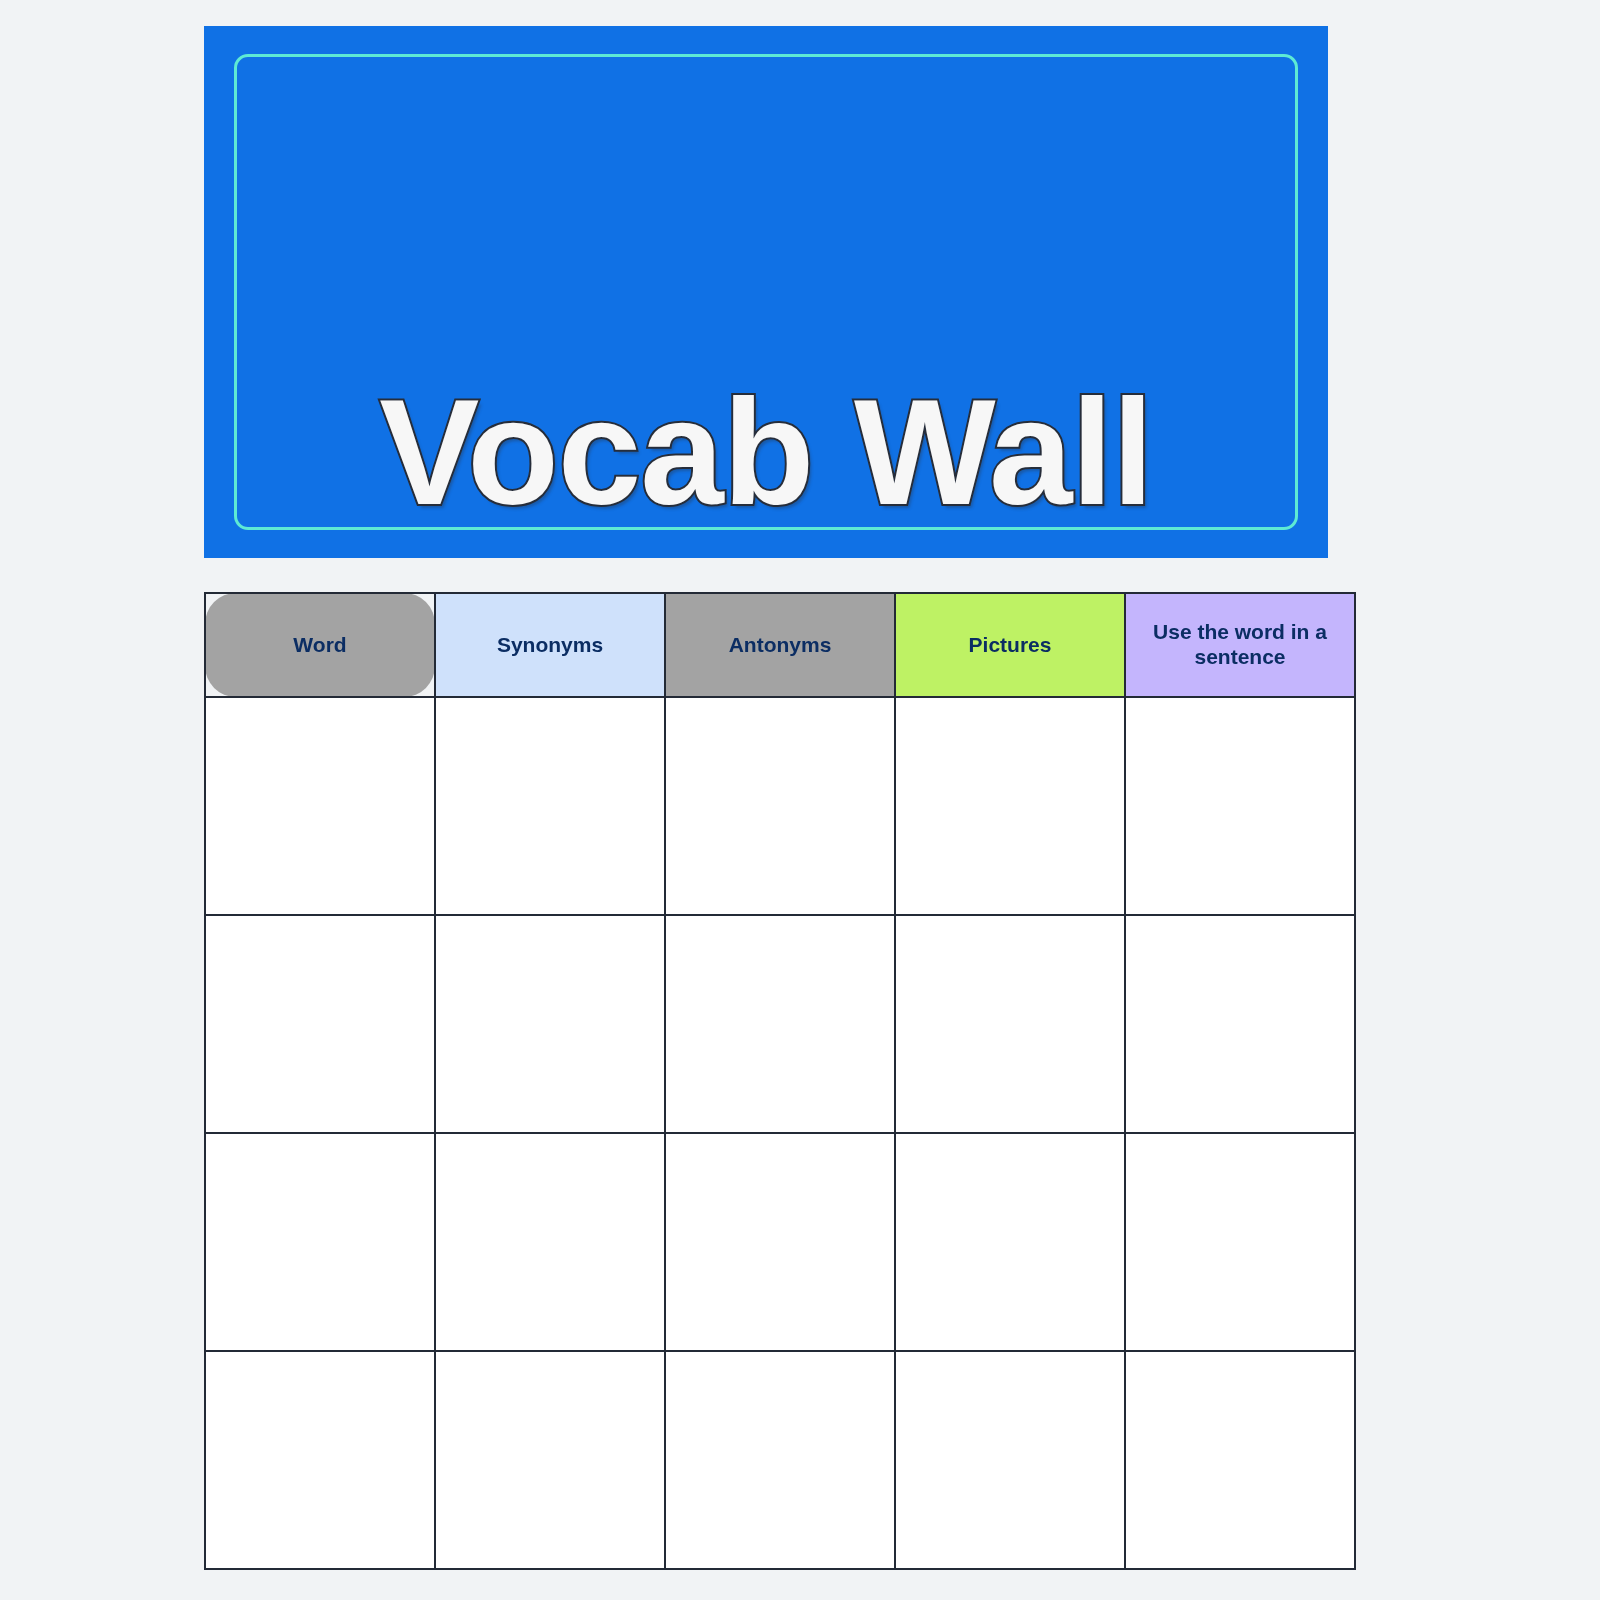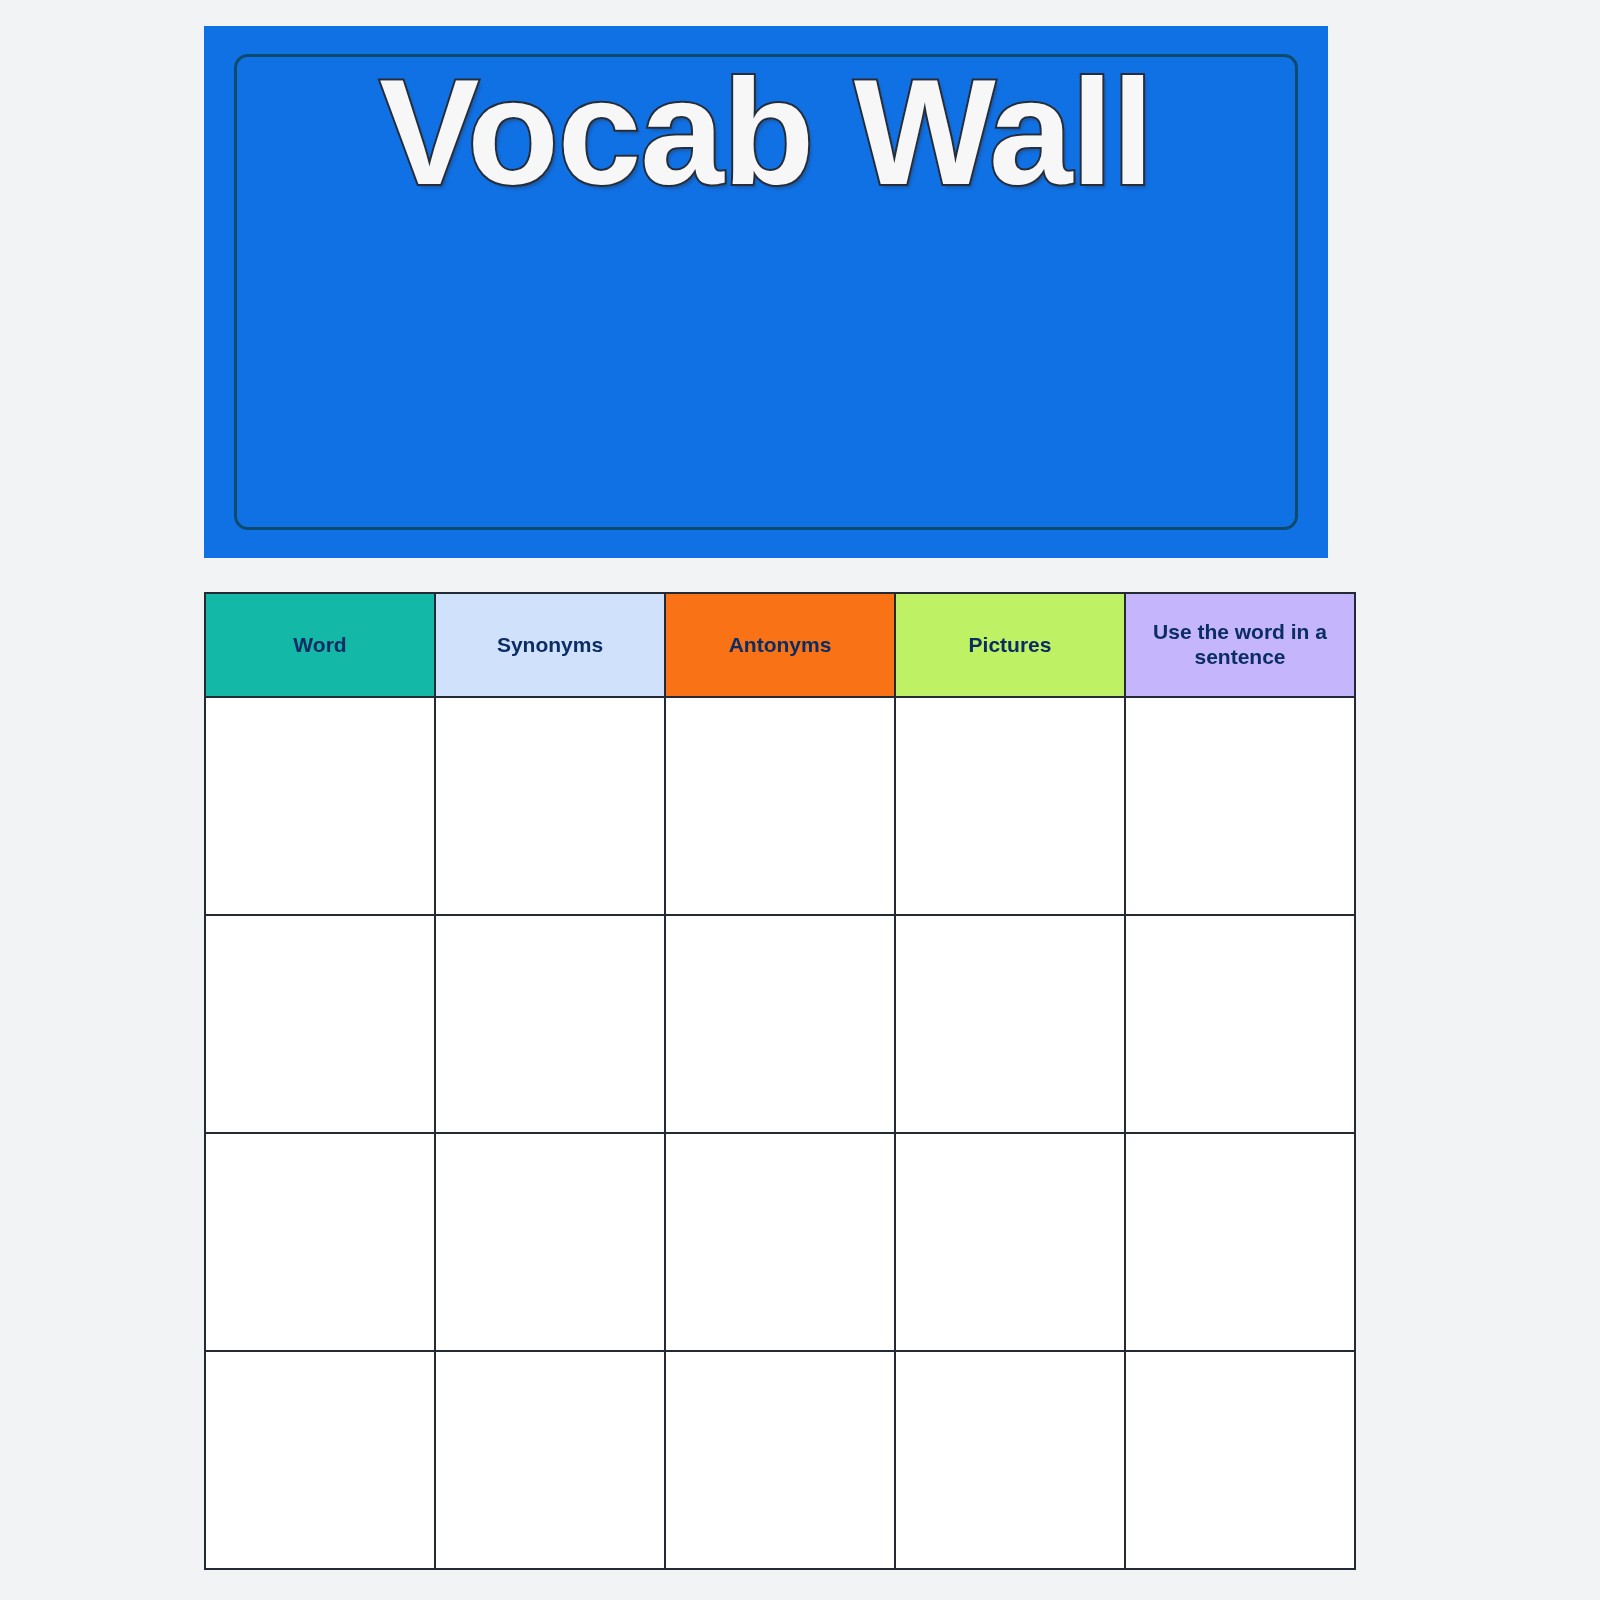--- a/index.html
+++ b/index.html
@@ -29,25 +29,25 @@
     height: 532px;
     background: #1071e5;
     box-sizing: border-box;
   }
   .banner-inner-frame {
     position: absolute;
     left: 30px;
     top: 28px;
     right: 30px;
     bottom: 28px;
-    border: 3px solid #0c4a6e;
+    border: 3px solid #5eead4;
     border-radius: 14px;
     box-sizing: border-box;
     display: flex;
-    align-items: flex-start;
+    align-items: flex-end;
     justify-content: center;
   }
   .banner-title {
     font-family: "Liberation Sans", sans-serif;
     font-weight: bold;
     font-size: 150px;
     line-height: 1;
     color: #f7f7f7;
     letter-spacing: -1px;
     white-space: nowrap;
@@ -81,23 +81,23 @@
     font-size: 21px;
     line-height: 1.18;
     color: #0b2d63;
     padding: 4px 6px;
   }
   .vocab-table td {
     height: 218px;
     background: #ffffff;
   }
 
-  .hdr-c1 { background: #14b8a6; }
+  .hdr-c1 { background: #a3a3a3; border-radius: 31px; }
   .hdr-c2 { background: #cfe1fb; margin-left: 43px; }
-  .hdr-c3 { background: #f97316; }
+  .hdr-c3 { background: #a3a3a3; }
   .hdr-c4 { background: #bef264; }
   .hdr-c5 { background: #c4b5fd; }
 </style>
 </head>
 <body>
 
 <div id="page">
 
   <div class="banner">
     <div class="banner-inner-frame">

